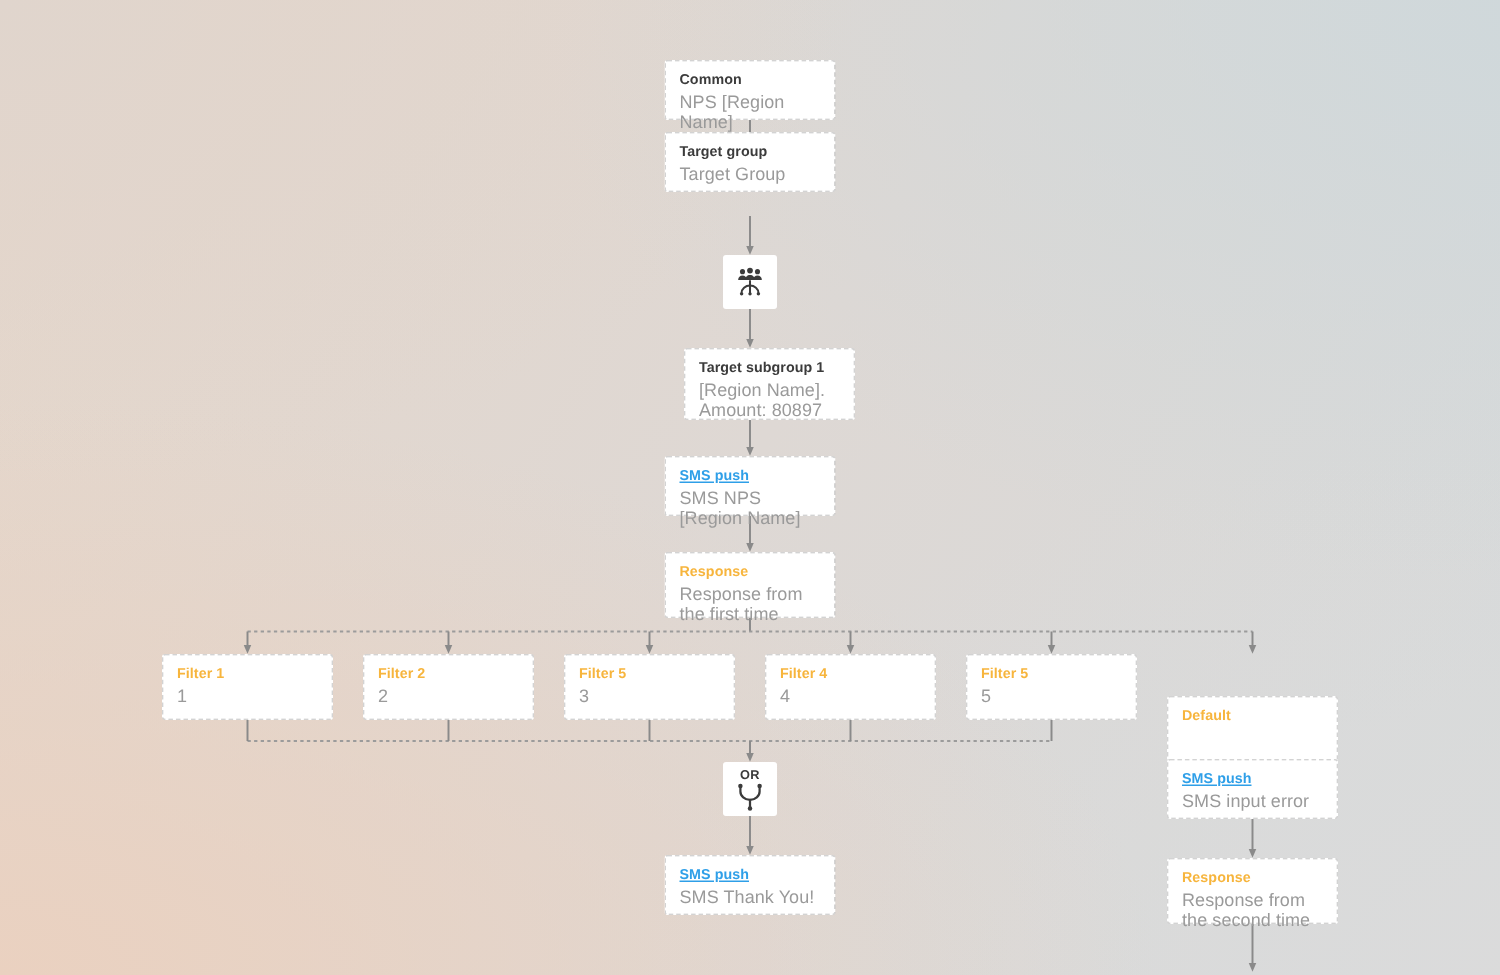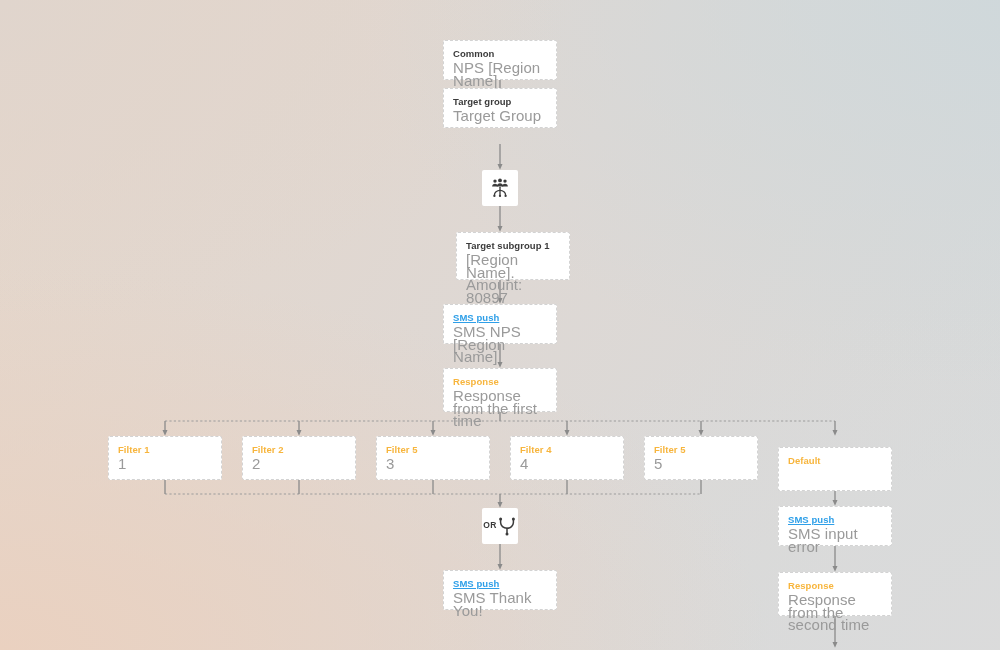--- a/index.html
+++ b/index.html
@@ -49,36 +49,36 @@
   .node .title {
     font-size: 9.5px;
     font-weight: bold;
     color: #3b3b3b;
     line-height: 12px;
     letter-spacing: 0.05px;
     margin-bottom: 2px;
     white-space: nowrap;
   }
   .node .sub {
-    font-size: 15px;
+    font-size: 12px;
     font-weight: normal;
     color: #9a9a9a;
     line-height: 12.5px;
     letter-spacing: 0.05px;
   }
   .node.accent-blue  .title { color: #2e9fe8; text-decoration: underline; }
   .node.accent-amber .title { color: #f7b53d; }
 
   
   .icon-node {
     position: absolute;
     background: #ffffff;
     border-radius: 2px;
     display: flex;
-    flex-direction: row;
+    flex-direction: column;
     align-items: center;
     justify-content: center;
     box-sizing: border-box;
   }
   .icon-node svg { display: block; }
   .or-label {
     font-size: 8.5px;
     font-weight: bold;
     color: #3b3b3b;
     line-height: 9px;
@@ -209,21 +209,21 @@
   <div class="node accent-amber" style="left:510px; top:436px; width:114px; height:44px;">
     <div class="title">Filter 4</div>
     <div class="sub">4</div>
   </div>
 
   <div class="node accent-amber" style="left:644px; top:436px; width:114px; height:44px;">
     <div class="title">Filter 5</div>
     <div class="sub">5</div>
   </div>
 
-  <div class="node accent-amber" style="left:778px; top:447px; width:114px; height:44px;">
+  <div class="node accent-amber" style="left:778px; top:464px; width:114px; height:44px;">
     <div class="title">Default</div>
     <div class="sub"></div>
   </div>
 
   <div class="icon-node" style="left:482px; top:508px; width:36px; height:36px;">
     <div class="or-label">OR</div>
     <span>
       <svg width="20" height="19" viewBox="0 0 20 19" fill="none" stroke="#3b3b3b" stroke-width="1.5" stroke-linecap="round" stroke-linejoin="round">
         <path d="M3.6 2.4v3.2c0 3.1 2.9 5.6 6.4 5.6s6.4-2.5 6.4-5.6V2.4"></path>
         <path d="M10 11.2v5.4"></path>

